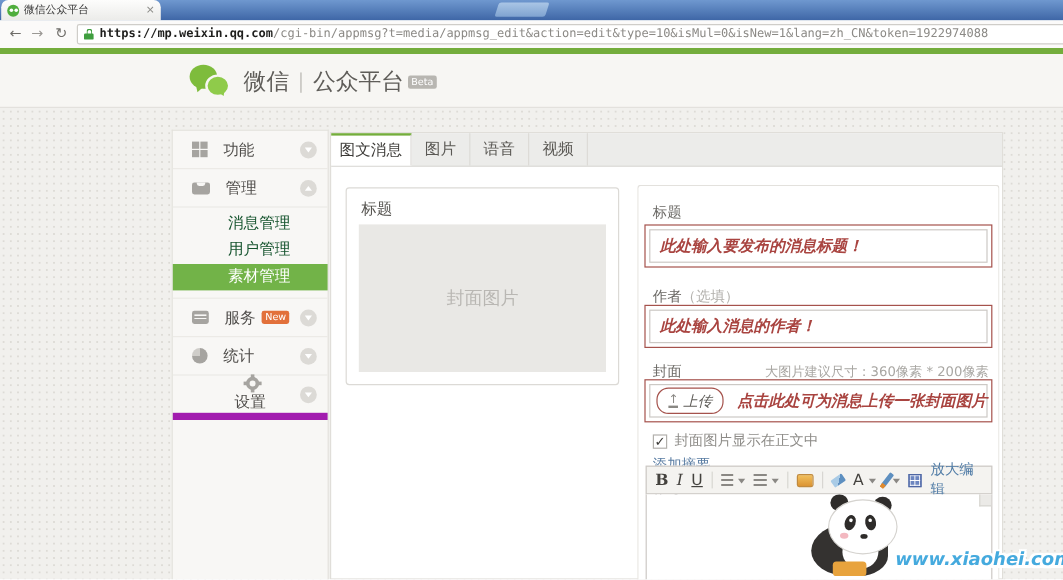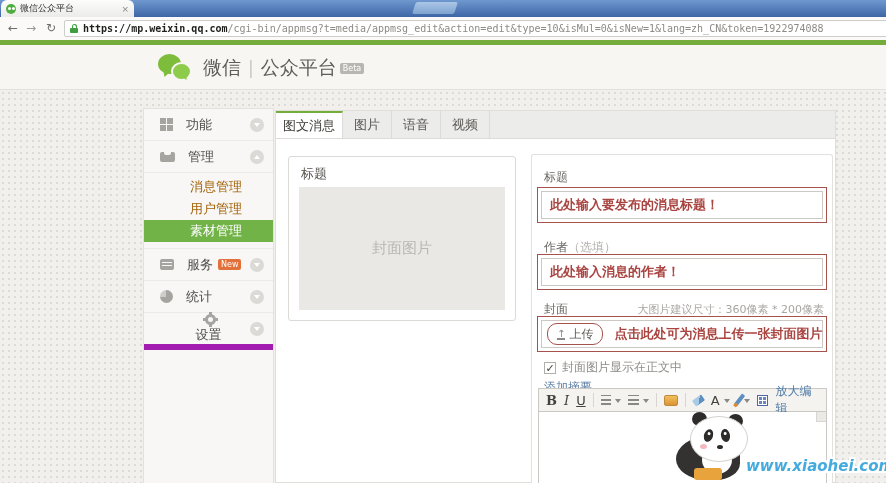--- a/index.html
+++ b/index.html
@@ -61,21 +61,21 @@
   
   .sidebar{position:absolute;left:143px;top:18px;width:131px;height:375px;background:#f8f7f5;
     border:1px solid #e3e1dd;border-bottom:none;box-sizing:border-box;}
   .side-item{position:relative;height:31px;display:flex;align-items:center;border-bottom:1px solid #eceae6;}
   .side-ic{margin-left:16px;margin-right:13px;flex:none;}
   .side-label{font-size:13px;color:#4f4d4a;}
   .chev{position:absolute;right:9px;top:50%;margin-top:-7px;width:14px;height:14px;border-radius:50%;background:#dcdad6;}
   .chev::after{content:"";position:absolute;left:3.5px;top:5.5px;border:3.5px solid transparent;border-top:4.5px solid #fff;}
   .chev.up::after{top:1.5px;border-top-color:transparent;border-bottom:4.5px solid #fff;}
   .sub-group{padding:3px 0 6px;border-bottom:1px solid #eceae6;}
-  .sub-item{height:22px;line-height:22px;padding-left:46px;font-size:13px;color:#a16207;}
+  .sub-item{height:22px;line-height:22px;padding-left:46px;font-size:13px;color:#14532d;}
   .sub-item.active{background:#72b348;color:#fff;}
   .new-badge{background:#e2703a;color:#fff;font-size:8px;padding:1px 3px;border-radius:2px;margin-left:5px;}
   .icon-grid{width:13px;height:13px;position:relative;}
   .icon-grid::before{content:"";position:absolute;width:6px;height:6px;background:#a6a4a0;
     box-shadow:7px 0 0 #a6a4a0,0 7px 0 #a6a4a0,7px 7px 0 #a6a4a0;}
   .icon-tray{width:15px;height:10px;position:relative;}
   .icon-tray::before{content:"";position:absolute;inset:0;background:#a6a4a0;border-radius:2px;}
   .icon-tray::after{content:"";position:absolute;left:4px;top:0;width:7px;height:3.5px;background:#f8f7f5;border-radius:0 0 2px 2px;}
   .icon-printer{width:14px;height:11px;position:relative;}
   .icon-printer::before{content:"";position:absolute;inset:0;background:#a6a4a0;border-radius:2px;}
@@ -99,21 +99,21 @@
   .preview-title{position:absolute;left:12px;top:8px;font-size:13px;color:#55534f;}
   .preview-cover{position:absolute;left:10px;top:30px;right:10px;bottom:10px;background:#e9e8e5;
     display:flex;align-items:center;justify-content:center;font-size:15px;color:#b9b7b3;}
 
   .form-panel{position:absolute;left:255px;top:43px;width:302px;height:330px;background:#fff;
     border:1px solid #e3e1dd;border-bottom:none;border-radius:3px 3px 0 0;box-sizing:border-box;}
   .f-label{position:absolute;font-size:12px;color:#6b6965;}
   .f-muted{color:#b2b0ac;}
   .red-box{position:absolute;left:5px;width:290px;border:1px solid #a5524c;box-sizing:border-box;}
   .f-input{position:absolute;left:3px;top:3px;right:3px;bottom:3px;border:1px solid #ccc9c5;background:#fff;
-    display:flex;align-items:center;padding-left:8px;box-sizing:border-box;}
+    display:flex;align-items:center;padding-left:8px;box-sizing:border-box;font-style:italic;}
   .annot{font-size:13px;font-weight:bold;color:#a94440;white-space:nowrap;}
   .hint{position:absolute;right:8px;font-size:11px;color:#a8a6a2;}
   .upload-pill{height:20px;border:1px solid #a5524c;border-radius:10px;background:#fff;
     display:flex;align-items:center;padding:0 9px;flex:none;}
   .upload-ic{font-size:10px;line-height:9px;color:#8a8884;border-bottom:2px solid #8a8884;margin-right:4px;}
   .upload-txt{font-size:12px;color:#5f5d59;}
   .cb-row{position:absolute;left:12px;display:flex;align-items:center;}
   .cbox{width:12px;height:12px;border:1px solid #b2b0ac;background:#fff;font-size:11px;line-height:11px;
     color:#3c3a37;text-align:center;margin-right:6px;box-sizing:border-box;}
   .cb-label{font-size:12px;color:#8e8c88;}

